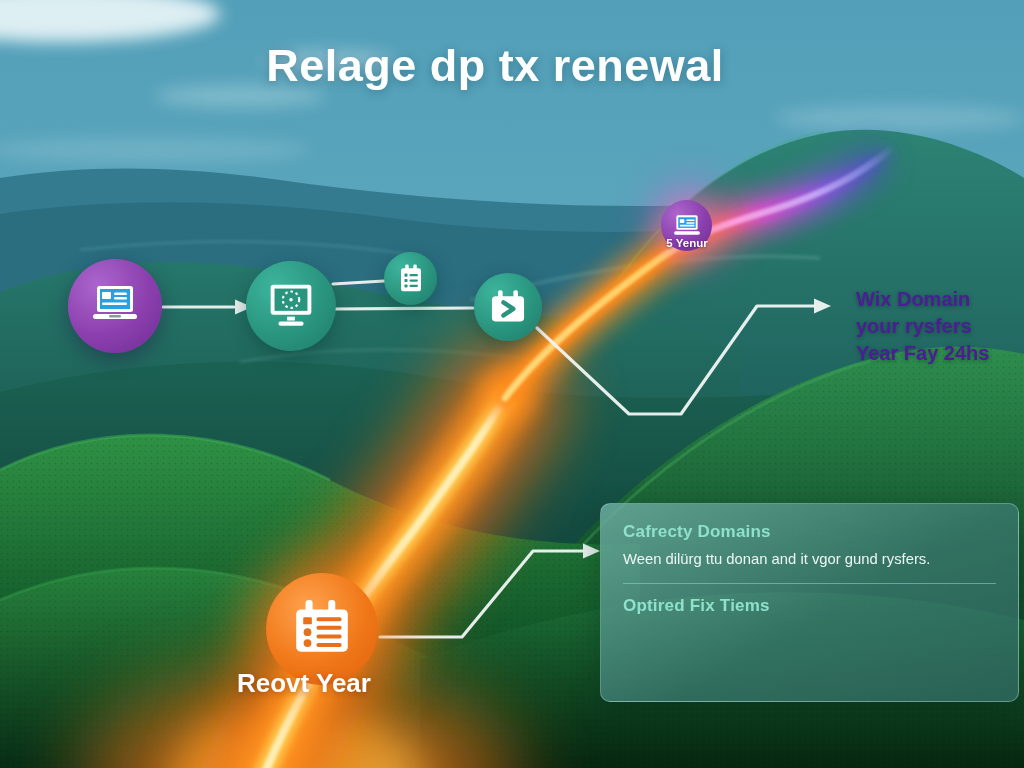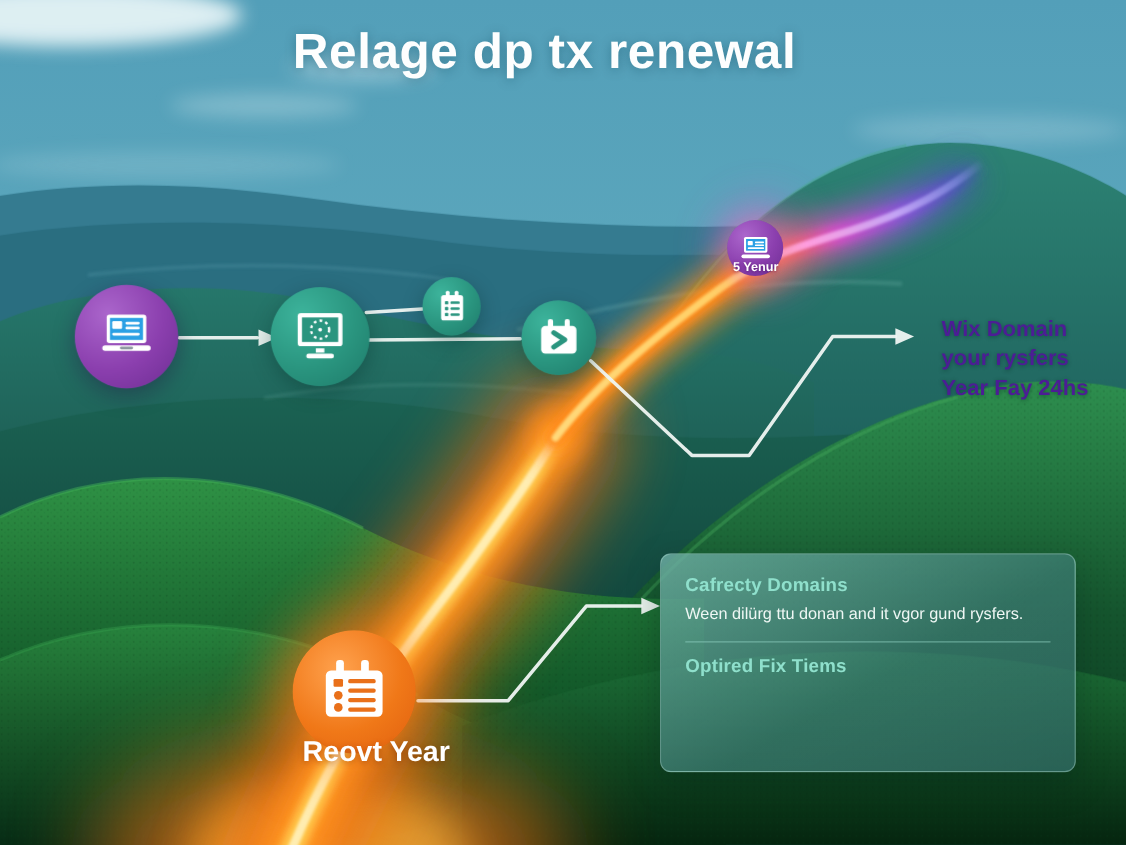--- a/index.html
+++ b/index.html
@@ -4,21 +4,21 @@
 <style>
   html,body{margin:0;padding:0;background:#222;}
   #stage{
     position:relative;width:1024px;height:768px;overflow:hidden;
     font-family:"Liberation Sans", sans-serif;
     background:#4f9cb5;
   }
   #scene{position:absolute;left:0;top:0;}
 
   .title{
-    position:absolute;left:0;top:21px;width:990px;text-align:center;
+    position:absolute;left:0;top:40px;width:990px;text-align:center;
     color:#fdfefe;font-size:45px;font-weight:800;letter-spacing:.5px;
     text-shadow:0 2px 10px rgba(8,60,80,.35);
   }
 
   .circle{
     position:absolute;border-radius:50%;
     display:flex;align-items:center;justify-content:center;
   }
   .c-purple{background:radial-gradient(circle at 32% 28%, #ab66cc 0%, #8b3fae 55%, #6d2d93 100%);
     box-shadow:0 6px 20px rgba(35,10,60,.35);}
@@ -26,33 +26,33 @@
     box-shadow:0 6px 18px rgba(5,45,40,.35);}
   .c-orange{background:radial-gradient(circle at 38% 32%, #ffa24e 0%, #f07818 55%, #e05f0e 100%);
     box-shadow:0 0 55px 14px rgba(255,125,28,.55);}
 
   .milestone-label{
     position:absolute;left:646px;top:237px;width:82px;text-align:center;
     color:#ffffff;font-size:11.5px;font-weight:600;
     text-shadow:0 1px 3px rgba(60,10,80,.6);
   }
   .renewal-label{
-    position:absolute;left:237px;top:668px;width:172px;text-align:right;
+    position:absolute;left:237px;top:668px;width:172px;text-align:left;
     color:#ffffff;font-size:26px;font-weight:700;
     text-shadow:0 2px 6px rgba(120,40,0,.45);
   }
   .domain-note{
     position:absolute;left:856px;top:286px;
     color:#4c1d95;font-size:20px;font-weight:600;line-height:27px;
     text-shadow:0 1px 4px rgba(0,40,30,.45);
   }
   .domain-note div{white-space:nowrap;}
 
   .panel{
-    position:absolute;left:600px;top:503px;width:378px;height:199px;
+    position:absolute;left:600px;top:503px;width:419px;height:199px;
     box-sizing:border-box;border-radius:10px;padding:18px 22px;
     background:linear-gradient(150deg, rgba(112,176,166,.80) 0%, rgba(60,122,114,.74) 55%, rgba(48,106,99,.80) 100%);
     border:1px solid rgba(195,235,225,.35);
     box-shadow:0 10px 30px rgba(0,30,25,.28);
   }
   .panel h3{margin:0 0 6px 0;color:#8fe0cc;font-size:17px;font-weight:600;letter-spacing:.2px;}
   .panel p{margin:0;color:#eef7f4;font-size:14.8px;line-height:1.55;}
   .panel .divider{border:none;border-top:1.5px solid rgba(150,215,200,.55);margin:12px 0;}
 </style>
 </head>

